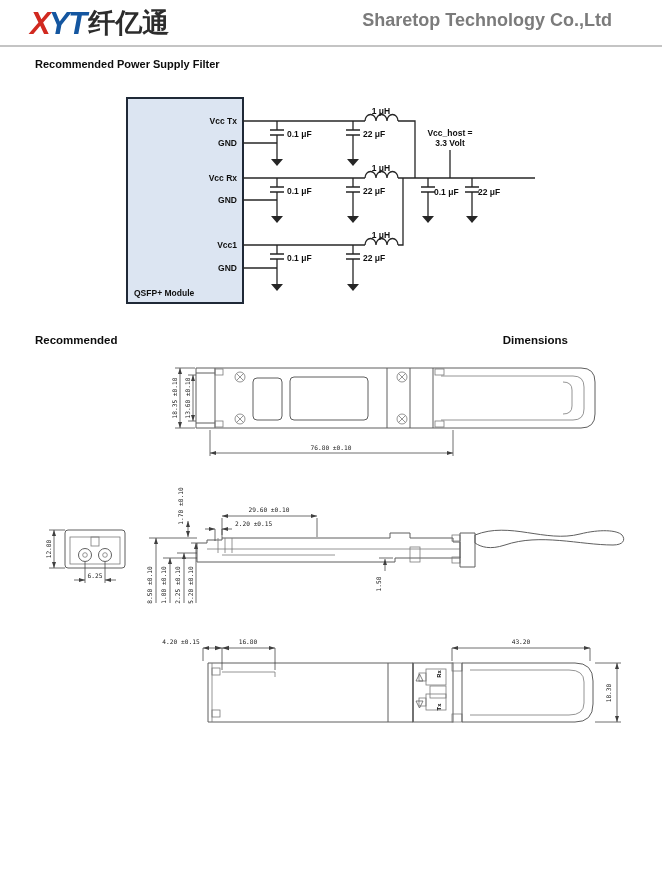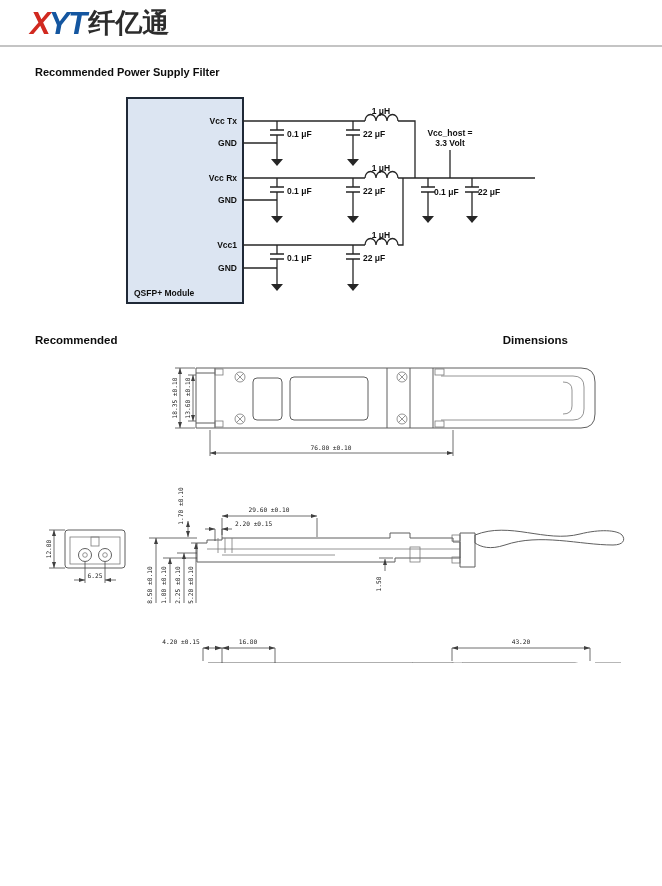--- a/index.html
+++ b/index.html
@@ -1,27 +1,27 @@
 <!DOCTYPE html>
 <html><head>
 <meta charset="utf-8">
 <style>
   html,body{margin:0;padding:0;background:#ffffff;}
-  .page{position:relative;width:662px;height:663px;background:#fff;overflow:hidden;
+  .page{position:relative;width:662px;height:886px;background:#fff;overflow:hidden;
         font-family:"Liberation Sans",sans-serif;}
   
   .hdr{position:absolute;left:0;top:0;width:662px;height:45px;border-bottom:2px solid #c4c4c4;}
   .logo{position:absolute;left:30px;top:6px;font-weight:bold;white-space:nowrap;}
   .logo .lx{color:#d12920;font-style:italic;font-size:31px;letter-spacing:-2px;}
   .logo .lyt{color:#1456a0;font-style:italic;font-size:31px;letter-spacing:-1px;}
   .logo .lcn{color:#2c2c2c;font-size:27px;margin-left:2px;position:relative;top:-2px;}
   .company{position:absolute;right:50px;top:10px;color:#7b7b7b;font-weight:bold;font-size:18px;}
   
   .sect{position:absolute;font-weight:bold;color:#0d0d0d;}
-  .t-filter{left:35px;top:66px;font-size:11px;}
+  .t-filter{left:35px;top:58px;font-size:11px;}
   .t-mech{left:35px;top:334px;font-size:11.5px;}
   .t-dims{right:94px;top:334px;font-size:11.5px;}
   svg{position:absolute;overflow:visible;}
   
   .dimt{font-family:"DejaVu Sans Mono",monospace;font-size:6.2px;fill:#222;}
   .clab{font-family:"Liberation Sans",sans-serif;font-weight:bold;font-size:8.5px;fill:#101010;}
   .clab-c{text-anchor:middle;}
   .clab-e{text-anchor:end;}
   .rxtx{font-family:"Liberation Sans",sans-serif;font-weight:bold;font-size:5.8px;fill:#000;}
   
@@ -46,20 +46,21 @@
       <marker id="as" markerWidth="8" markerHeight="6" refX="0" refY="2.5" orient="auto" markerUnits="userSpaceOnUse">
         <path d="M6,0.5 L0,2.5 L6,4.5 Z" fill="#3f3f3f"></path>
       </marker>
     </defs>
   </svg>
 
   <div class="hdr">
     <div class="logo">
       <span class="lx">X</span><span class="lyt">YT</span><span class="lcn">纤亿通</span>
     </div>
+    <div class="company">Sharetop Technology Co.,Ltd</div>
   </div>
 
   <div class="sect t-filter">Recommended Power Supply Filter</div>
   <div class="sect t-mech">Recommended</div>
   <div class="sect t-dims">Dimensions</div>
 
   <svg style="left:120px;top:92px;" width="420" height="225" viewBox="0 0 420 225">
     <rect class="modbox" x="7" y="6" width="116" height="205" fill="#dce5f2"></rect>
 
     <text class="clab clab-e" x="117" y="32">Vcc Tx</text>

